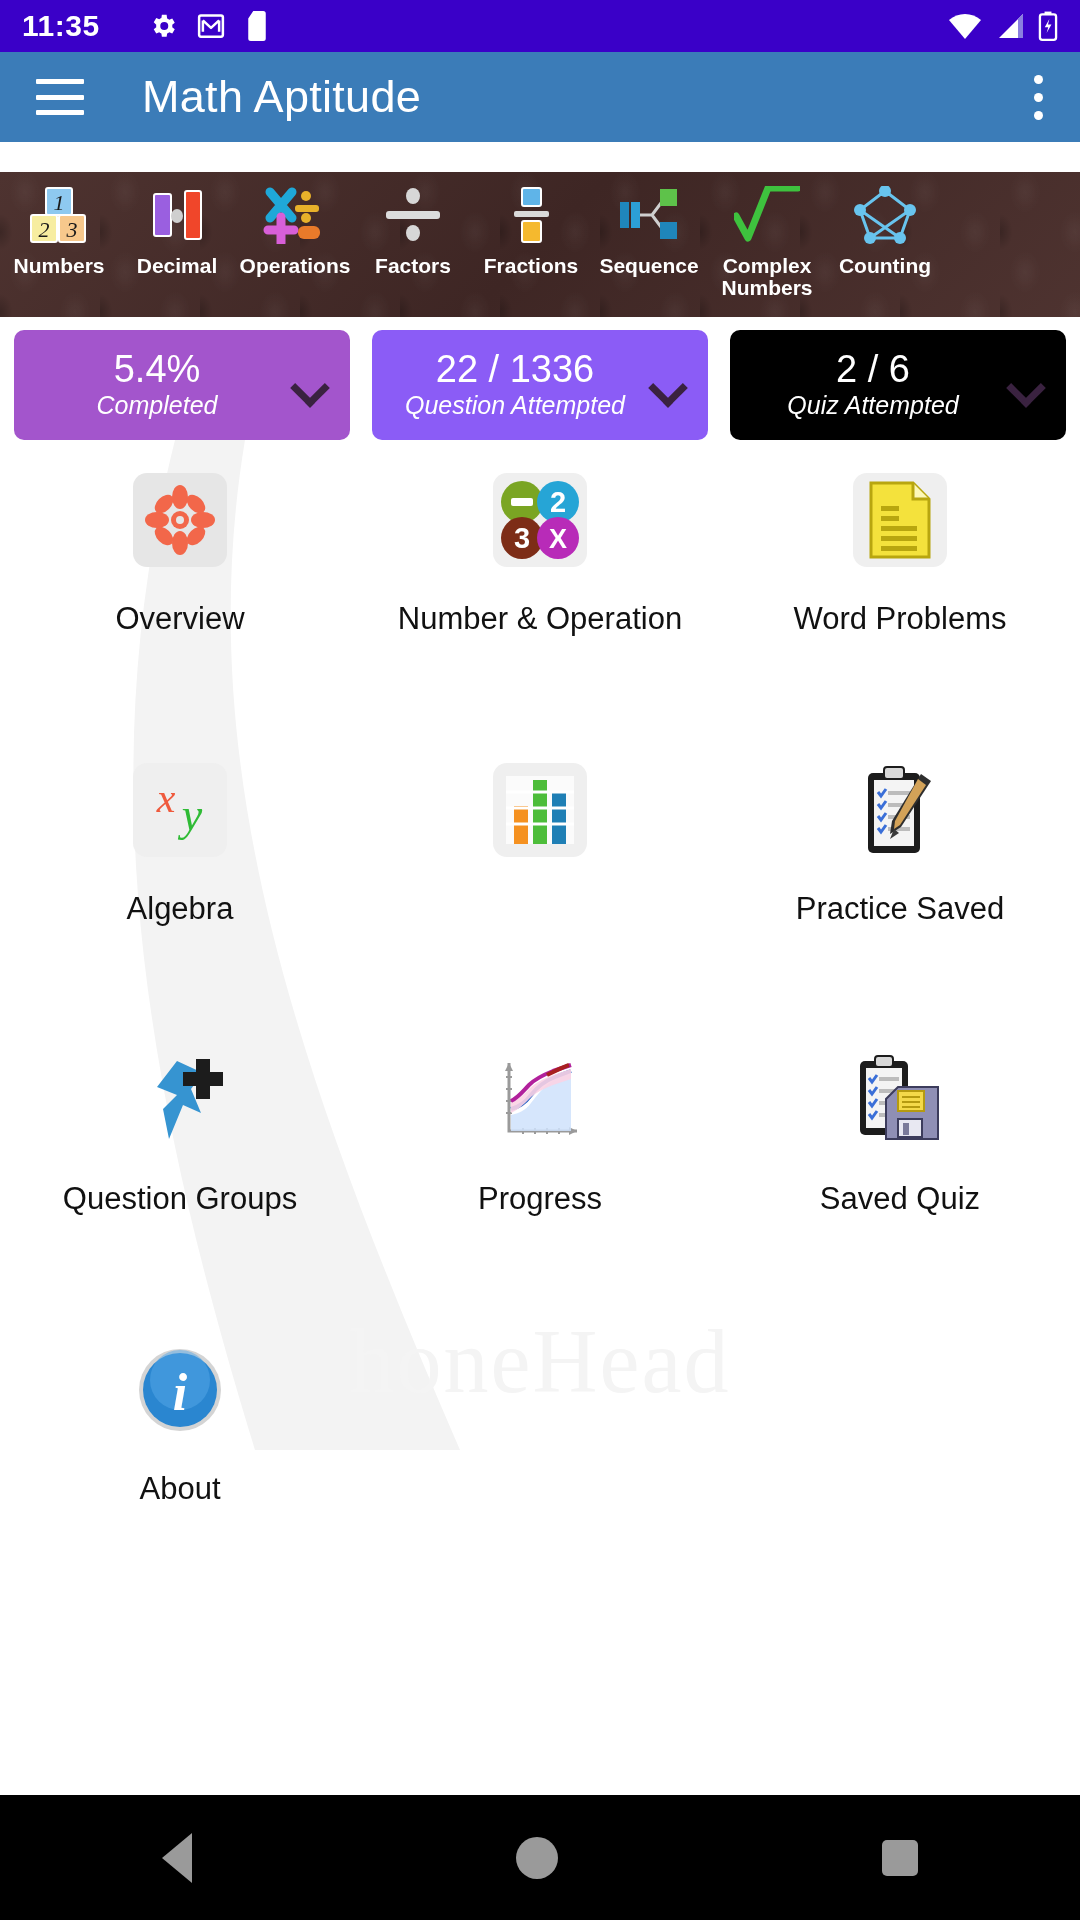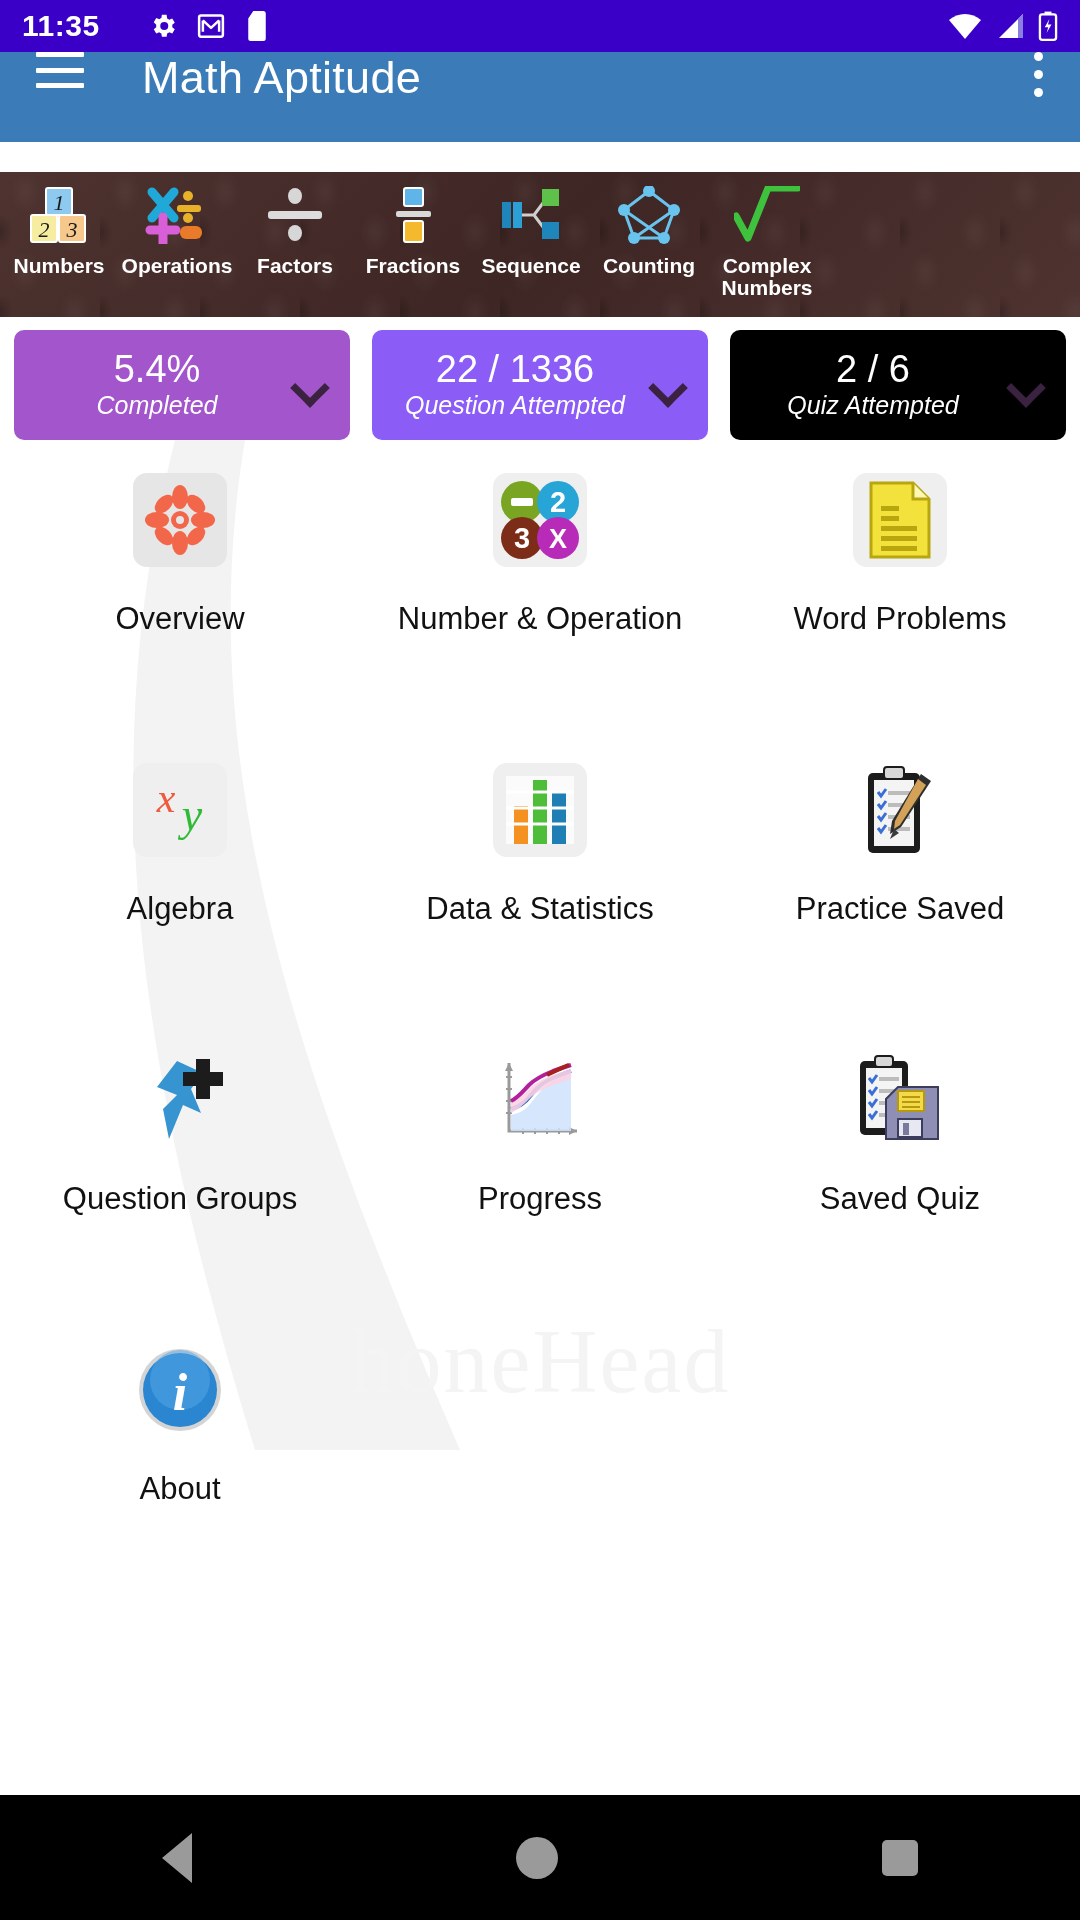--- a/index.html
+++ b/index.html
@@ -17,21 +17,21 @@
     background:#3a00c8; display:flex; align-items:center; padding:0 22px;gap:26px;
   }
   .sb-time { color:#fff; font-size:30px; font-weight:700; letter-spacing:.5px; font-family:"Liberation Sans",sans-serif; }
   .sb-icons-left { display:flex; align-items:center; gap:18px; margin-left:22px; }
   .sb-icons-right { margin-left:auto; display:flex; align-items:center; gap:13px; }
   .sb-ic { display:block; }
 
   
   .appbar {
     position:absolute; top:52px; left:0; width:1080px; height:90px;
-    background:#3b7cb8; display:flex; padding:0 36px;
+    background:#3b7cb8; display:flex; align-items:center; padding:0 36px;
   }
   .hamburger { width:48px; height:36px; display:flex; flex-direction:column; justify-content:space-between; cursor:pointer; }
   .hamburger span { display:block; height:5px; background:#fff; border-radius:1px; }
   .appbar-title { color:#fff; font-size:45px; font-weight:400; margin-left:58px; letter-spacing:.3px; }
   .overflow { margin-left:auto; width:12px; display:flex; flex-direction:column; gap:9px; align-items:center; cursor:pointer; }
   .overflow i { width:9px; height:9px; border-radius:50%; background:#fff; display:block; }
 
   
   .catstrip {
     position:absolute; top:172px; left:0; width:1080px; height:145px;
@@ -145,20 +145,30 @@
           <text x="33" y="24" font-size="22" font-style="italic" font-family="Liberation Serif, serif" fill="#1a1a1a" text-anchor="middle">1</text>
           <rect x="5" y="29" width="26" height="27" rx="2" fill="#f7eda0" stroke="#fff" stroke-width="2"></rect>
           <text x="18" y="51" font-size="22" font-style="italic" font-family="Liberation Serif, serif" fill="#1a1a1a" text-anchor="middle">2</text>
           <rect x="33" y="29" width="26" height="27" rx="2" fill="#f7c88c" stroke="#fff" stroke-width="2"></rect>
           <text x="46" y="51" font-size="22" font-style="italic" font-family="Liberation Serif, serif" fill="#1a1a1a" text-anchor="middle">3</text>
         </svg>
       </div>
       <div class="cat-label">Numbers</div>
     </div>
 
+    <div class="cat">
+      <div class="cat-ic">
+        <svg width="66" height="58" viewBox="0 0 66 58">
+          <rect x="10" y="8" width="17" height="42" rx="2" fill="#9a5fe0" stroke="#fff" stroke-width="2"></rect>
+          <ellipse cx="33" cy="30" rx="6" ry="7" fill="#cfcfcf"></ellipse>
+          <rect x="41" y="5" width="16" height="48" rx="2" fill="#f0462a" stroke="#fff" stroke-width="2"></rect>
+        </svg>
+      </div>
+      <div class="cat-label">Decimal</div>
+    </div>
 
     <div class="cat">
       <div class="cat-ic">
         <svg width="66" height="58" viewBox="0 0 66 58">
           <path d="M8 6l22 26M30 6L8 32" stroke="#1fa8d8" stroke-width="9" stroke-linecap="round"></path>
           <path d="M6 44h26M19 31v26" stroke="#d85fd8" stroke-width="9" stroke-linecap="round"></path>
           <circle cx="44" cy="10" r="5" fill="#e8b12a"></circle>
           <rect x="33" y="19" width="24" height="7" rx="3" fill="#e8b12a"></rect>
           <circle cx="44" cy="32" r="5" fill="#e8b12a"></circle>
           <rect x="36" y="40" width="22" height="13" rx="6" fill="#e87a2a"></rect>
@@ -193,44 +203,44 @@
       <div class="cat-ic">
         <svg width="66" height="58" viewBox="0 0 66 58">
           <path d="M22 29h14M36 29l12-16M36 29l12 16" stroke="#cfcfcf" stroke-width="3"></path>
           <rect x="4" y="16" width="9" height="26" fill="#1f86bb"></rect>
           <rect x="15" y="16" width="9" height="26" fill="#2c9fd6"></rect>
           <rect x="44" y="3" width="17" height="17" fill="#5ec24a"></rect>
           <rect x="44" y="36" width="17" height="17" fill="#1f86bb"></rect>
         </svg>
       </div>
       <div class="cat-label">Sequence</div>
+    </div>
+
+    <div class="cat">
+      <div class="cat-ic">
+        <svg width="66" height="58" viewBox="0 0 66 58">
+          <path d="M2 30l12 22L34 2h30" stroke="#3ec23e" stroke-width="7" fill="none" stroke-linecap="round" stroke-linejoin="round"></path>
+        </svg>
+      </div>
+      <div class="cat-label">Complex Numbers</div>
     </div>
 
     <div class="cat">
       <div class="cat-ic">
         <svg width="66" height="58" viewBox="0 0 66 58">
           <path d="M33 5L8 24l10 28h30l10-28z" fill="none" stroke="#68c4ee" stroke-width="3"></path>
           <path d="M8 24l40 28M58 24L18 52" stroke="#68c4ee" stroke-width="3"></path>
           <circle cx="33" cy="5" r="6" fill="#68c4ee"></circle>
           <circle cx="8" cy="24" r="6" fill="#68c4ee"></circle>
           <circle cx="58" cy="24" r="6" fill="#68c4ee"></circle>
           <circle cx="18" cy="52" r="6" fill="#68c4ee"></circle>
           <circle cx="48" cy="52" r="6" fill="#68c4ee"></circle>
         </svg>
       </div>
       <div class="cat-label">Counting</div>
-    </div>
-
-    <div class="cat">
-      <div class="cat-ic">
-        <svg width="66" height="58" viewBox="0 0 66 58">
-          <path d="M2 30l12 22L34 2h30" stroke="#3ec23e" stroke-width="7" fill="none" stroke-linecap="round" stroke-linejoin="round"></path>
-        </svg>
-      </div>
-      <div class="cat-label">Complex Numbers</div>
     </div>
 
   </div>
 
   <div class="cards">
     <div class="card purple">
       <div class="card-txt">
         <div class="card-val">5.4%</div>
         <div class="card-lbl">Completed</div>
       </div>
@@ -332,21 +342,20 @@
         <div class="plate" style="background:#efefef;">
           <svg width="76" height="80" viewBox="0 0 76 80">
             <rect x="4" y="6" width="68" height="68" fill="#fbfbfb"></rect>
             <rect x="12" y="36" width="14" height="38" fill="#f59120"></rect>
             <rect x="31" y="10" width="14" height="64" fill="#4dbd3a"></rect>
             <rect x="50" y="22" width="14" height="52" fill="#1f7fb5"></rect>
             <path d="M4 22h68M4 38h68M4 54h68" stroke="#fff" stroke-width="3"></path>
           </svg>
         </div>
       </div>
-      <div class="tile-lbl">Data &amp; Statistics</div>
     </div>
 
     <div class="tile">
       <div class="tile-ic">
         <svg width="84" height="94" viewBox="0 0 84 94">
           <rect x="10" y="10" width="52" height="80" rx="5" fill="#1c1c1c"></rect>
           <rect x="16" y="17" width="40" height="66" fill="#f4f4f4"></rect>
           <rect x="26" y="4" width="20" height="12" rx="3" fill="#d8d8d8" stroke="#1c1c1c" stroke-width="2"></rect>
           <g stroke="#bcbcbc" stroke-width="4">
             <path d="M30 30h22M30 42h22M30 54h22M30 66h22"></path>

